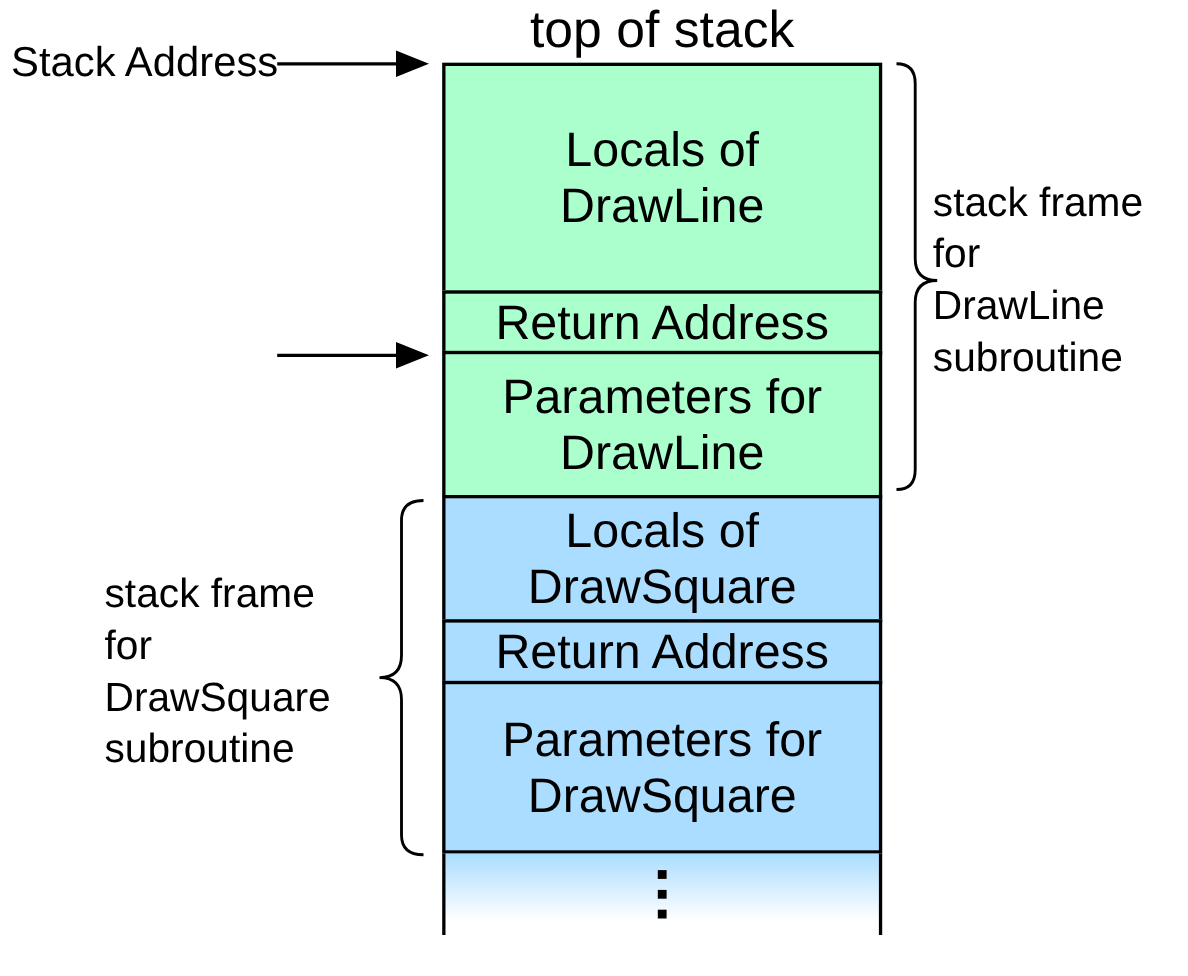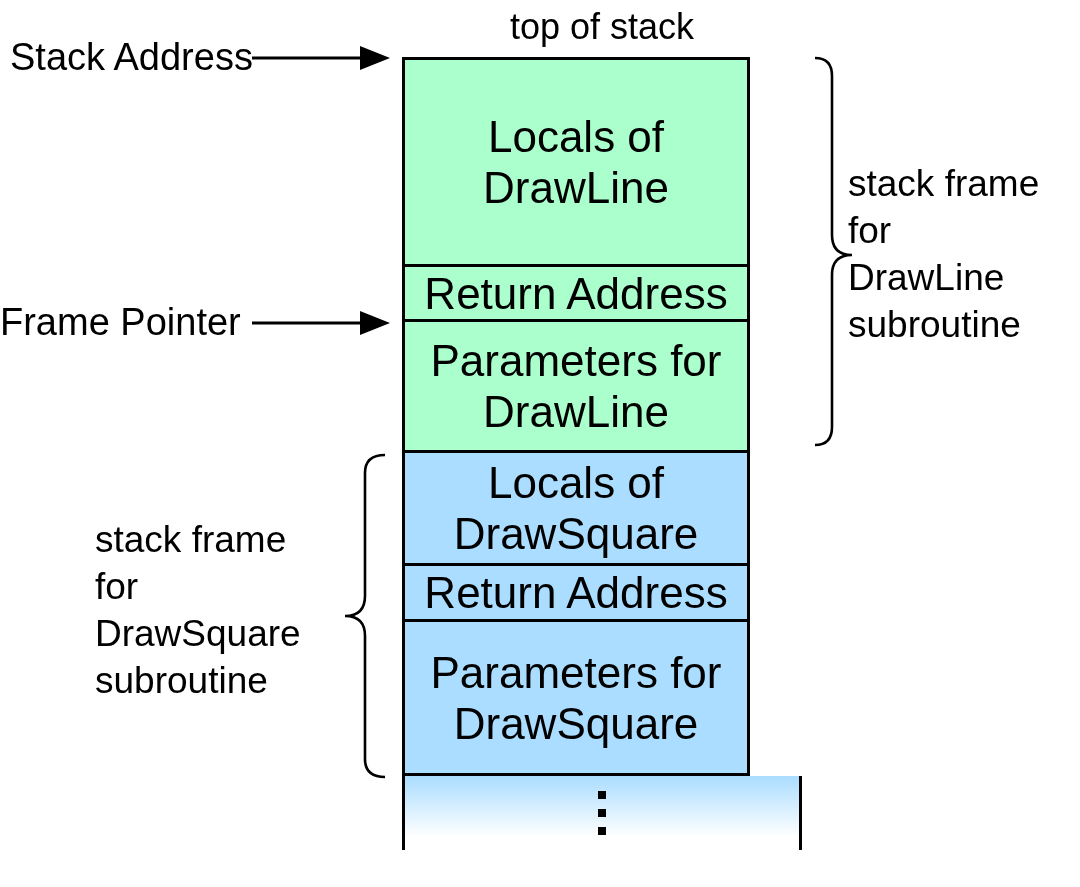--- a/index.html
+++ b/index.html
@@ -2,28 +2,28 @@
 <html><head>
 <meta charset="utf-8">
 <style>
   html,body{margin:0;padding:0;background:#fff;}
   .canvas{
     position:relative;width:1080px;height:887px;background:#fff;overflow:hidden;
     font-family:"Liberation Sans",sans-serif;color:#000;
   }
   .top-label{
     position:absolute;left:402px;top:6px;width:400px;text-align:center;
-    font-size:36px;line-height:42px;
+    font-size:47px;line-height:42px;
   }
   .pointer-label{position:absolute;font-size:38px;line-height:42px;white-space:nowrap;}
   .pointer-label.sp{left:10px;top:36px;}
   .pointer-label.fp{left:0px;top:301px;}
   .stack{position:absolute;left:402px;top:57px;width:400px;}
   .row{
-    box-sizing:border-box;width:348px;border:3px solid #000;
+    box-sizing:border-box;width:400px;border:3px solid #000;
     display:flex;flex-direction:column;align-items:center;justify-content:center;
     font-size:44px;line-height:51px;text-align:right;
   }
   .row.overlap{margin-top:-3px;}
   .r1{height:210px;}
   .r2{height:58px;}
   .r3{height:134px;}
   .r4{height:116px;}
   .r5{height:59px;}
   .r6{height:157px;}
@@ -43,21 +43,20 @@
   .brace-text span{display:block;}
 </style>
 </head>
 <body>
 
 <div class="canvas">
 
   <div class="top-label">top of stack</div>
 
   <div class="pointer-label sp">Stack Address</div>
-  <div class="pointer-label fp">Frame Pointer</div>
 
   <svg class="overlay" viewBox="0 0 1080 887" xmlns="http://www.w3.org/2000/svg">
     <g>
       <line x1="252" y1="58" x2="364" y2="58" stroke="#000" stroke-width="3"></line>
       <polygon points="390,58 360,46 360,70" fill="#000"></polygon>
     </g>
     <g>
       <line x1="252" y1="323" x2="364" y2="323" stroke="#000" stroke-width="3"></line>
       <polygon points="390,323 360,311 360,335" fill="#000"></polygon>
     </g>

